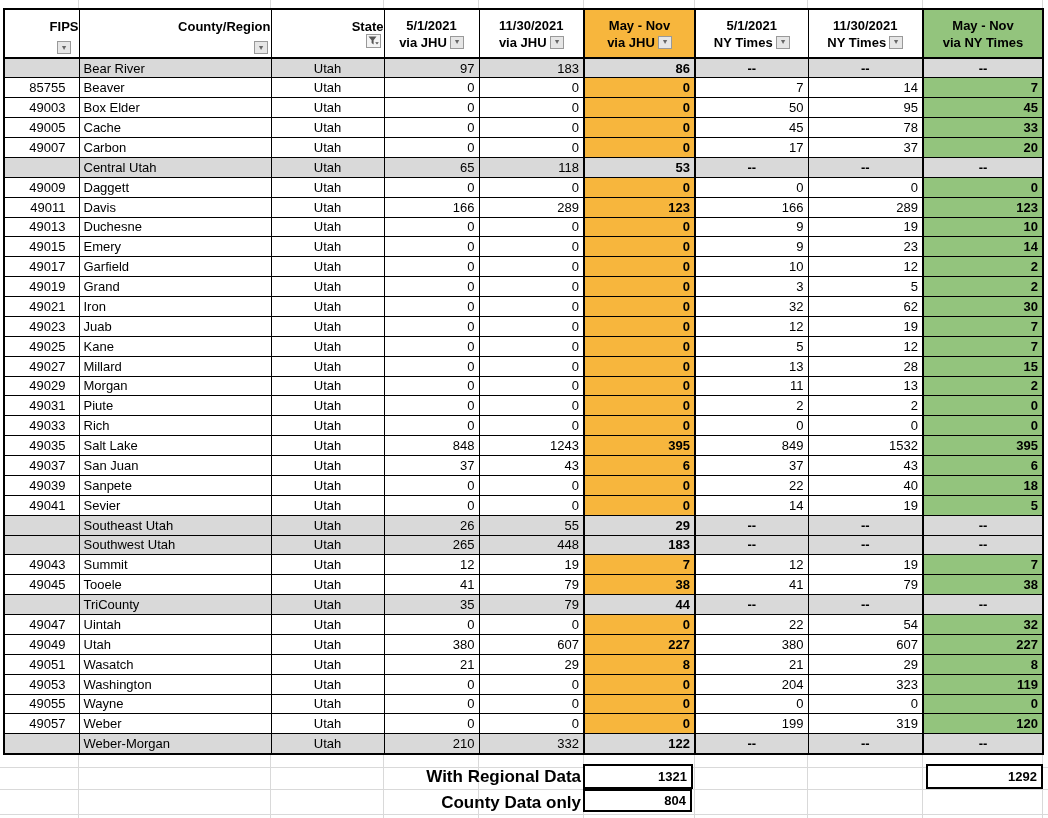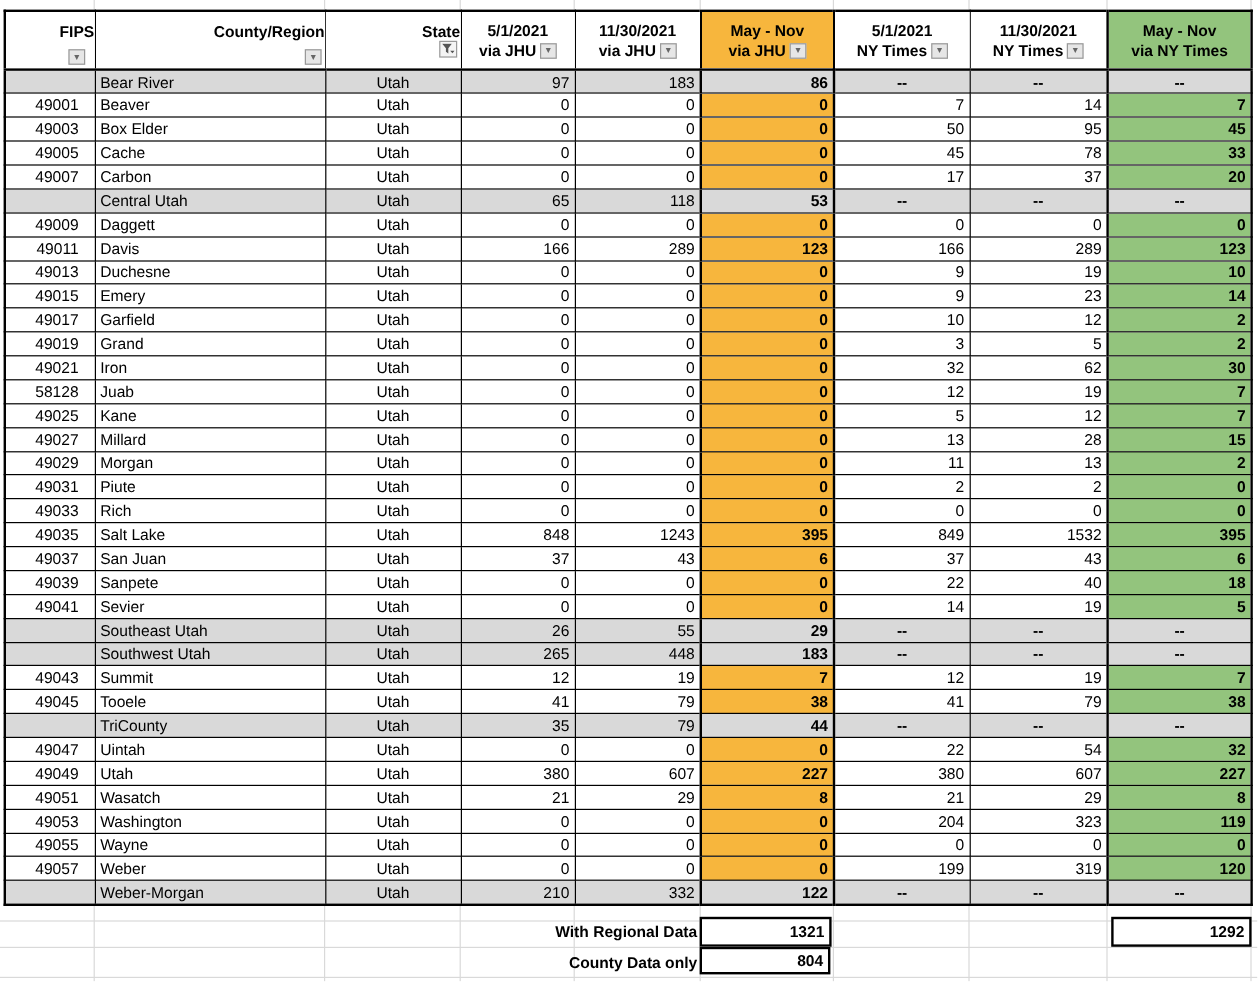--- a/index.html
+++ b/index.html
@@ -56,21 +56,21 @@
   td.cell-state { text-align:center; }
   td.cell-num { text-align:right; padding-right:4px; }
   td.diff-jhu { background:var(--jhu_diff_fill); font-weight:bold;padding-left:16px; }
   td.diff-nyt { background:var(--nyt_diff_fill); font-weight:bold; }
   tr.regional td { background:var(--regional_fill); }
   td.dash { text-align:center; font-weight:bold; padding-right:0; }
 
   
   .summary-label {
     position:absolute; left:383px; width:198px; text-align:right;
-    font-weight:bold; font-size:13px; line-height:18px;
+    font-weight:bold; font-size:17px; line-height:18px;
   }
   .sumbox {
     position:absolute; border:2px solid #000; background:#fff;
     font-weight:bold; font-size:13px; text-align:right; padding-right:4px;
   }
 </style>
 </head>
 <body>
 
 <div class="screen">
@@ -190,21 +190,21 @@
           <td class="cell-county">Bear River</td>
           <td class="cell-state">Utah</td>
           <td class="cell-num">97</td>
           <td class="cell-num">183</td>
           <td class="cell-num diff-jhu">86</td>
           <td class="cell-num dash">--</td>
           <td class="cell-num dash">--</td>
           <td class="cell-num diff-nyt dash">--</td>
         </tr>
         <tr>
-          <td class="cell-fips">49001</td>
+          <td class="cell-fips">85755</td>
           <td class="cell-county">Beaver</td>
           <td class="cell-state">Utah</td>
           <td class="cell-num">0</td>
           <td class="cell-num">0</td>
           <td class="cell-num diff-jhu">0</td>
           <td class="cell-num">7</td>
           <td class="cell-num">14</td>
           <td class="cell-num diff-nyt">7</td>
         </tr>
         <tr>
@@ -322,21 +322,21 @@
           <td class="cell-county">Iron</td>
           <td class="cell-state">Utah</td>
           <td class="cell-num">0</td>
           <td class="cell-num">0</td>
           <td class="cell-num diff-jhu">0</td>
           <td class="cell-num">32</td>
           <td class="cell-num">62</td>
           <td class="cell-num diff-nyt">30</td>
         </tr>
         <tr>
-          <td class="cell-fips">58128</td>
+          <td class="cell-fips">49023</td>
           <td class="cell-county">Juab</td>
           <td class="cell-state">Utah</td>
           <td class="cell-num">0</td>
           <td class="cell-num">0</td>
           <td class="cell-num diff-jhu">0</td>
           <td class="cell-num">12</td>
           <td class="cell-num">19</td>
           <td class="cell-num diff-nyt">7</td>
         </tr>
         <tr>

